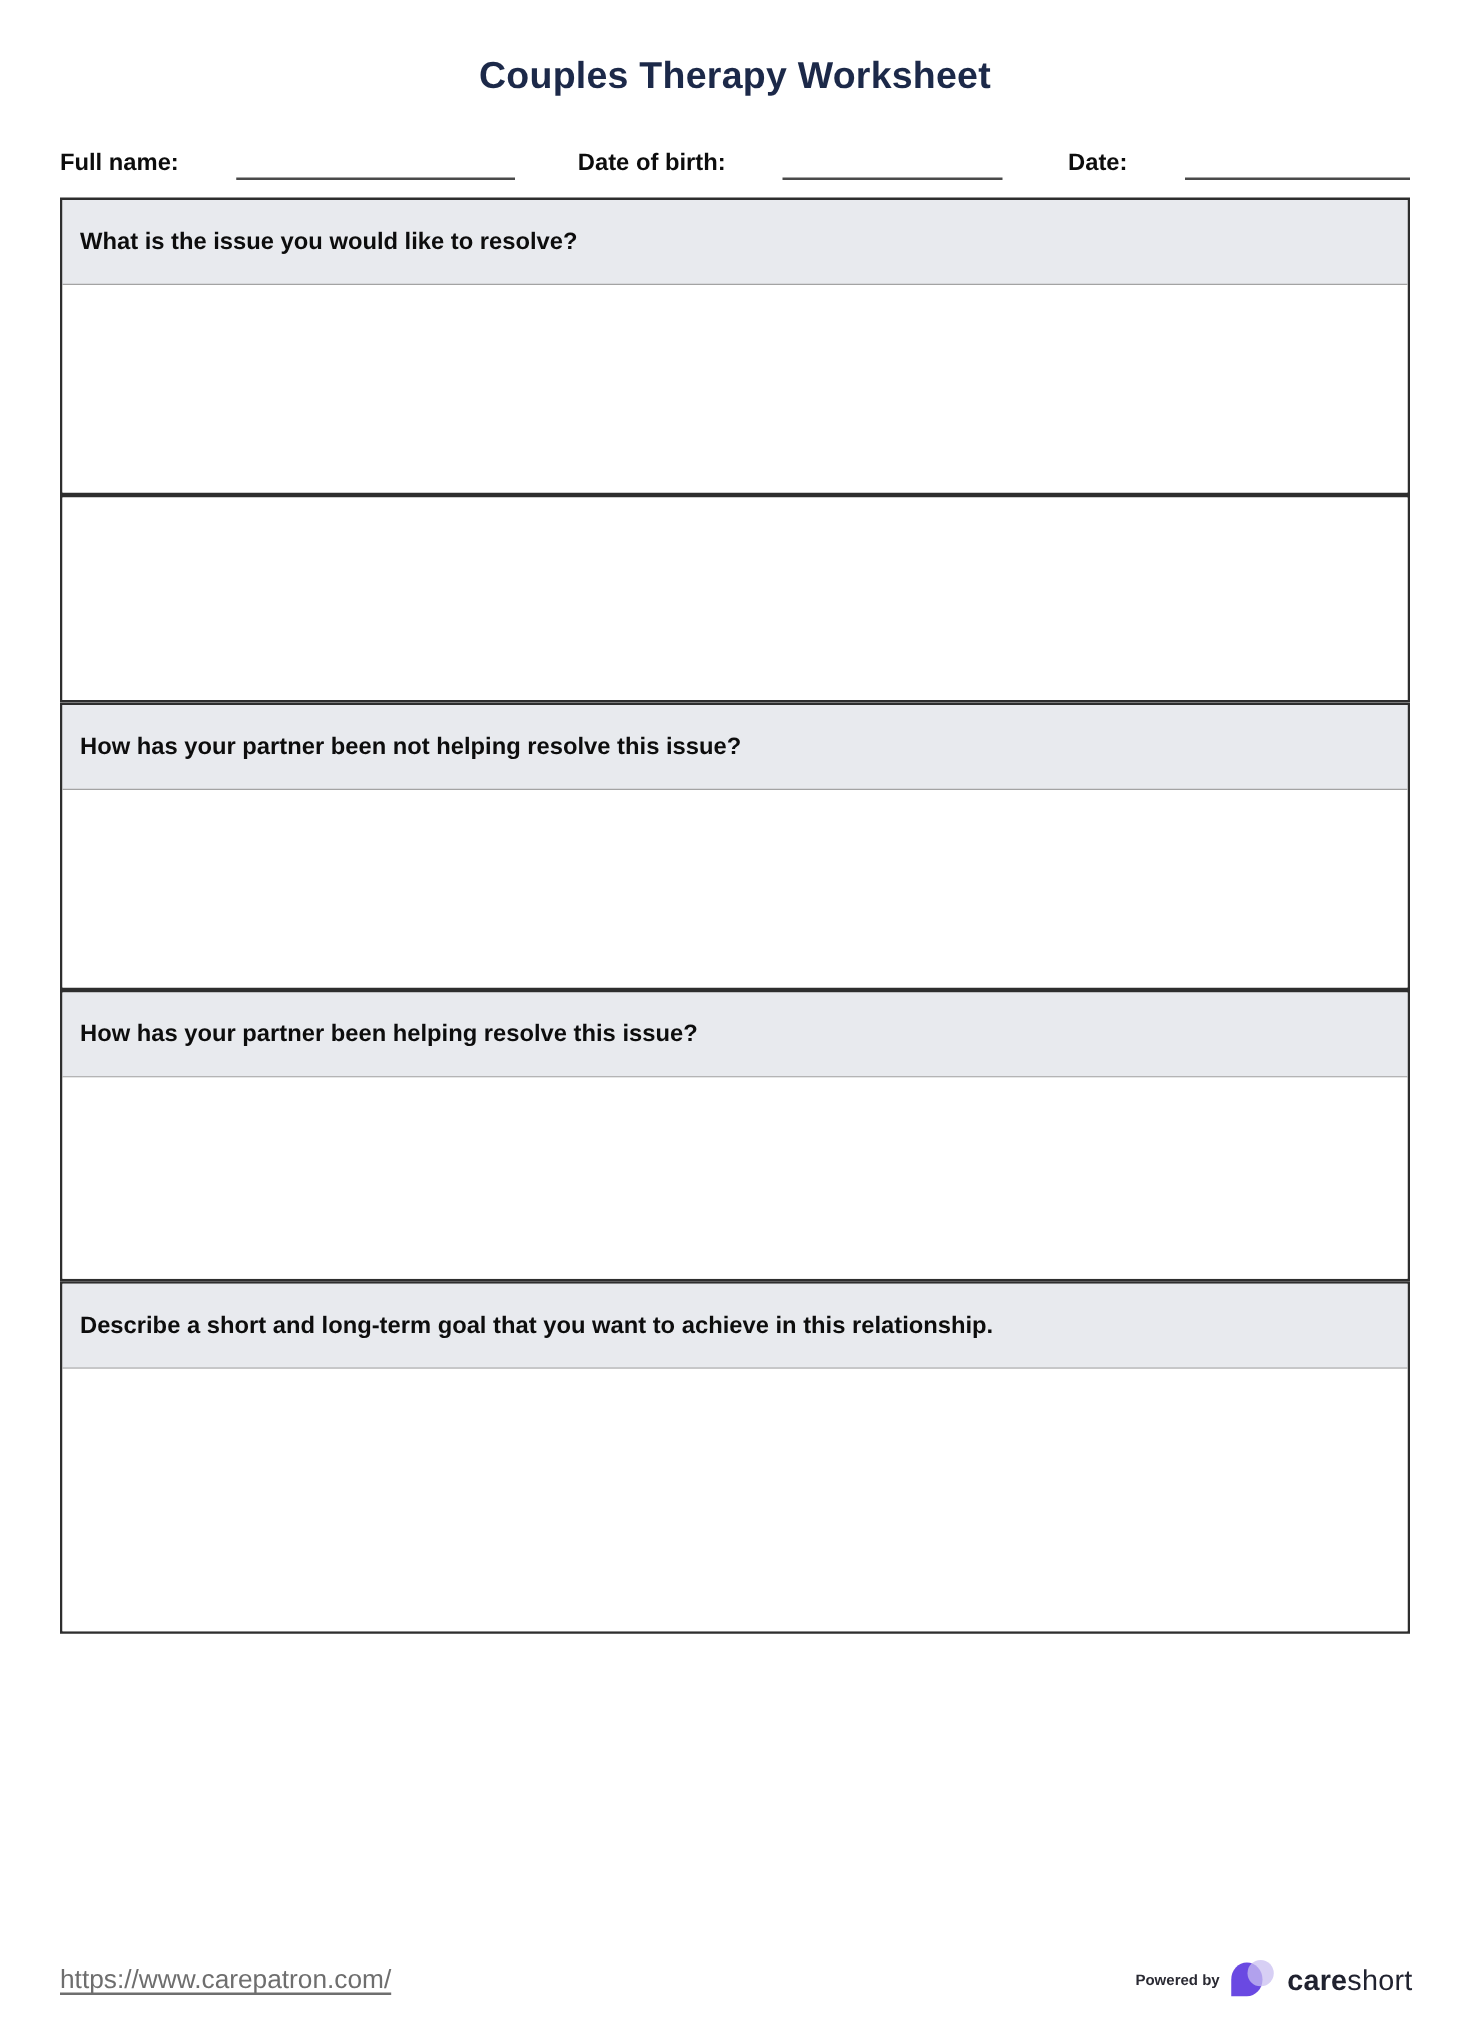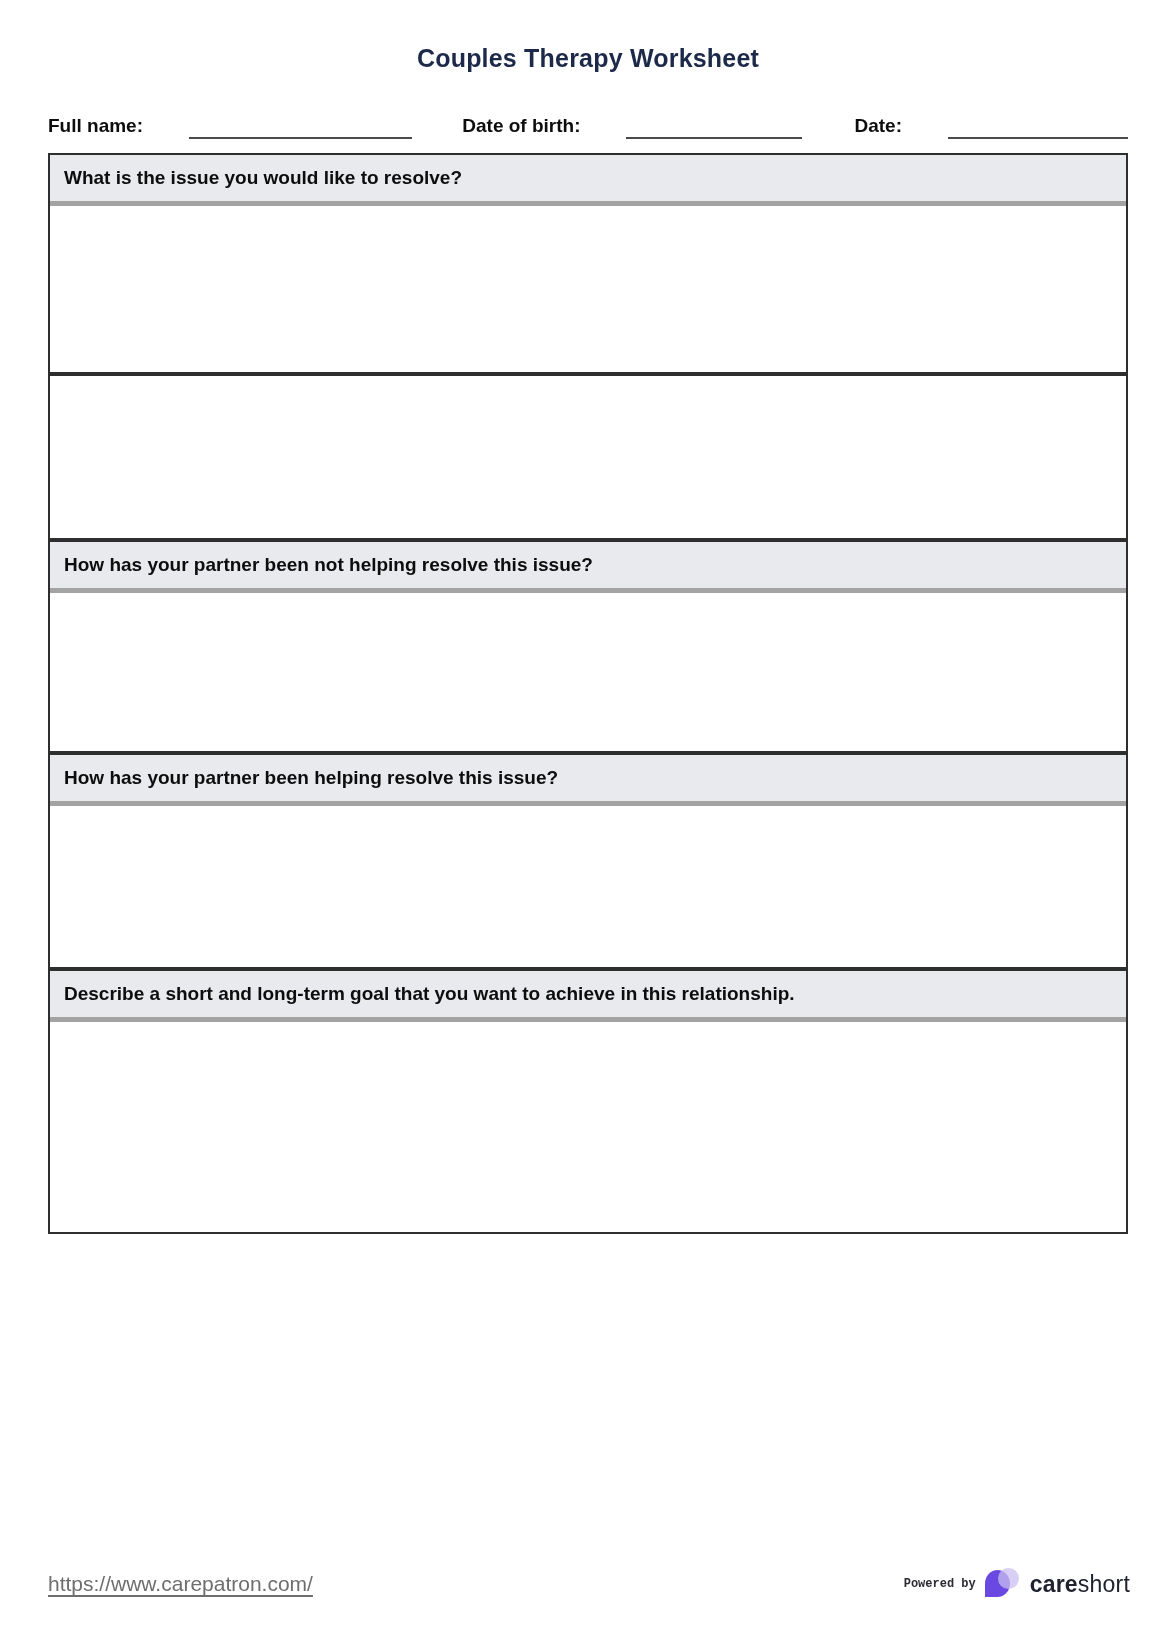--- a/index.html
+++ b/index.html
@@ -9,21 +9,21 @@
     width: 1176px;
     height: 1630px;
     background: #ffffff;
     font-family: "Liberation Sans", sans-serif;
     color: #111111;
     overflow: hidden;
   }
   .title {
     padding-top: 44px;
     text-align: center;
-    font-size: 25px;
+    font-size: 30px;
     font-weight: bold;
     letter-spacing: 0.2px;
     color: #1c2949;
   }
   .fields-row {
     display: flex;
     align-items: flex-end;
     margin: 0 48px;
     padding-top: 40px;
     font-size: 19px;
@@ -38,22 +38,22 @@
     height: 26px;
     margin: 0 10px;
   }
   .line-fullname { flex: 1 1 auto; margin-right: 14px; }
   .line-dob { width: 176px; margin-right: 16px; }
   .line-date { flex: 0 0 180px; margin-right: 0; }
   .sections { margin: 14px 48px 0 48px; }
   .section { border: 2px solid #2e2e2e; background: #ffffff; }
   .section-header {
     background: #e8eaee;
-    border-bottom: 5px solid #a3a3a3;
-    height: 51px;
+    border-bottom: 1px solid #a3a3a3;
+    height: 68px;
     display: flex;
     align-items: center;
     padding: 0 14px;
     font-size: 19px;
     font-weight: bold;
     color: #0d0d0d;
   }
   .section-body { background: #ffffff; }
   .s1 .section-body { height: 166px; }
   .s2 .section-body { height: 157px; }
@@ -70,21 +70,21 @@
     align-items: center;
     justify-content: space-between;
   }
   .footer-link {
     font-size: 21px;
     color: #6e6e6e;
     text-decoration: underline;
     text-underline-offset: 4px;
   }
   .powered { display: flex; align-items: center; gap: 9px; }
-  .powered-by { font-size: 12px; font-weight: bold; color: #2a2a33; font-family: Liberation Mono, monospace; }
+  .powered-by { font-size: 12px; font-weight: bold; color: #2a2a33; }
   .logo-mark { position: relative; width: 36px; height: 36px; flex: 0 0 auto; }
   .bubble-purple {
     position: absolute;
     left: 0; top: 4px;
     width: 25px; height: 27px;
     background: #6a49e2;
     border-radius: 50% 50% 50% 0;
   }
   .bubble-lavender {
     position: absolute;

